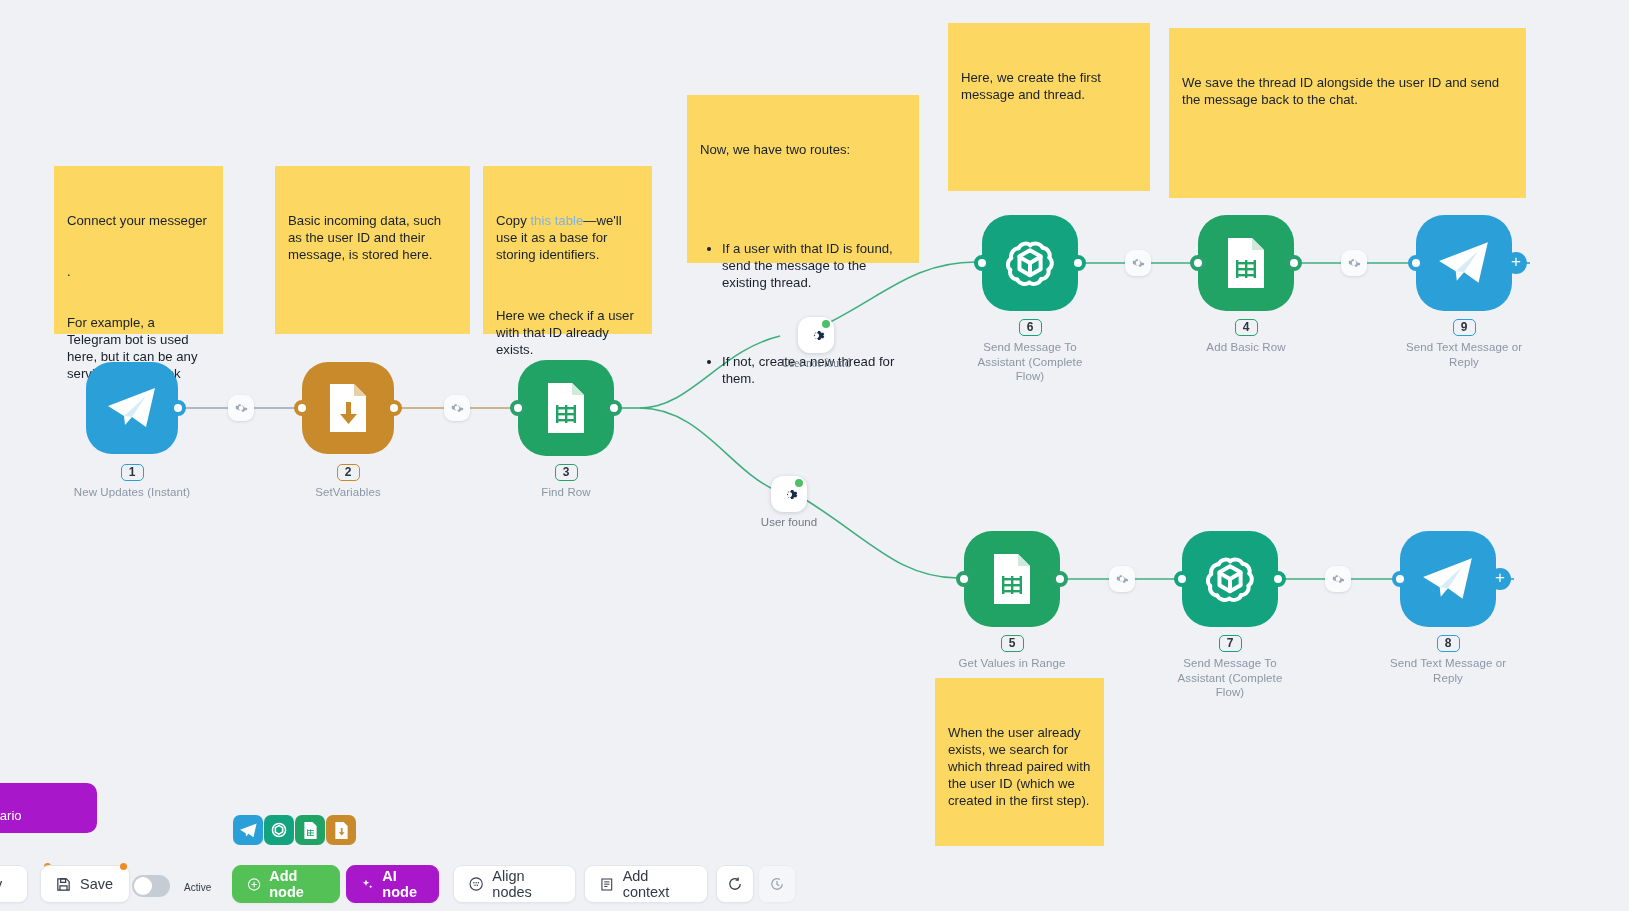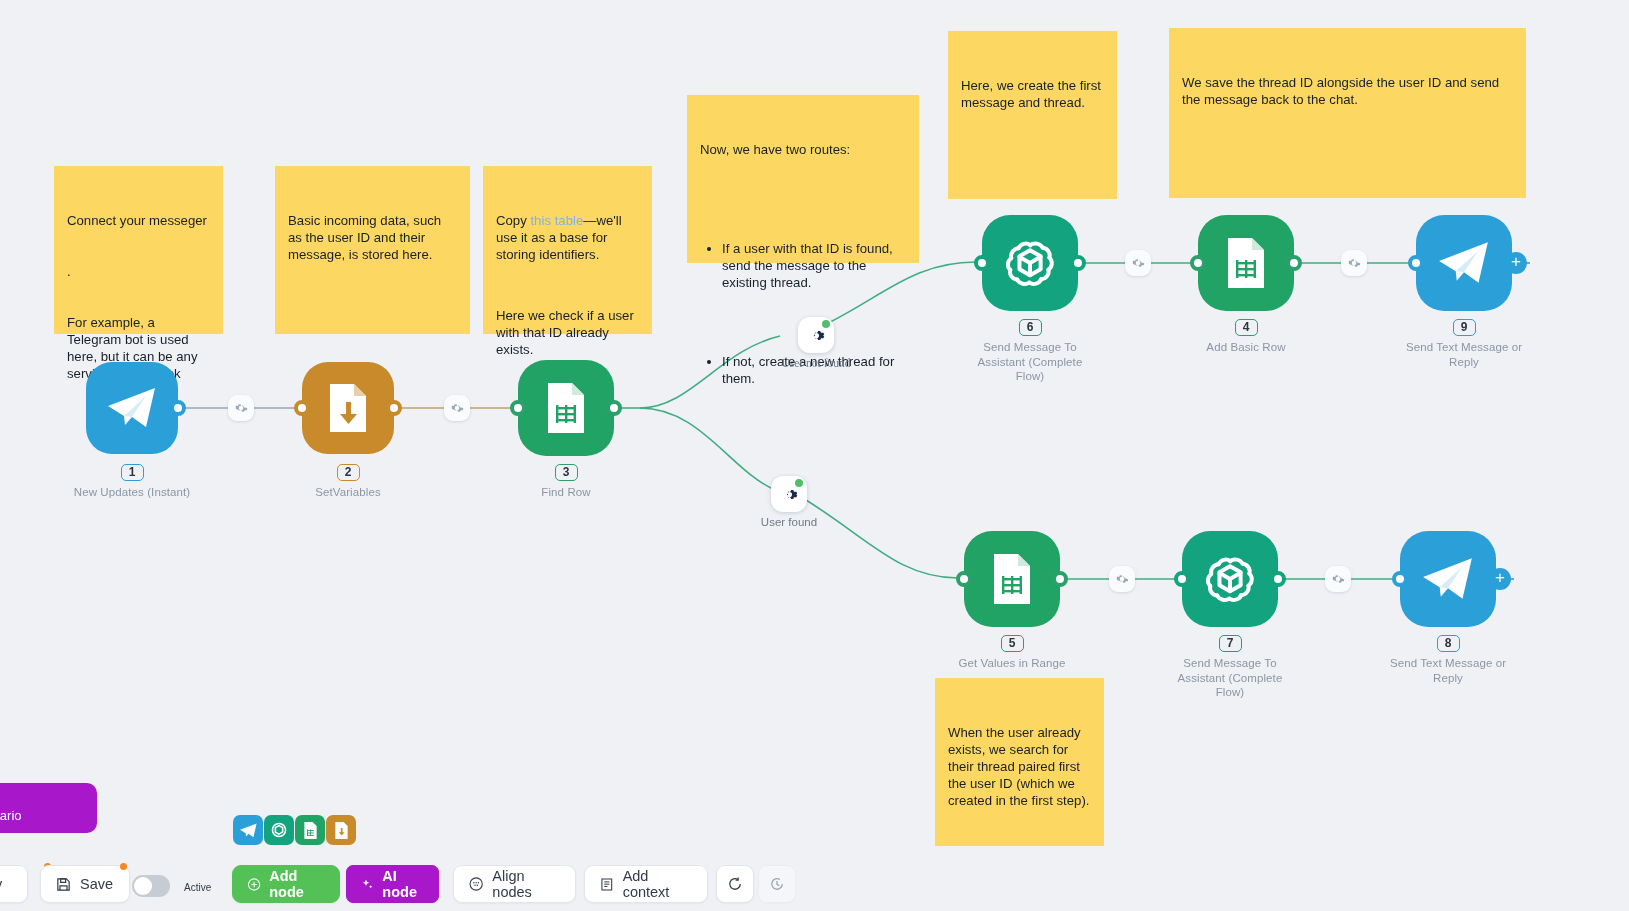--- a/index.html
+++ b/index.html
@@ -177,30 +177,30 @@
   </div>
 
   <div class="sticky" style="left:687px;top:95px;width:232px;height:168px;">
     <div>Now, we have two routes:</div>
     <ul>
       <li>If a user with that ID is found, send the message to the existing thread.</li>
       <li>If not, create a new thread for them.</li>
     </ul>
   </div>
 
-  <div class="sticky" style="left:948px;top:31px;width:169px;height:168px;">
+  <div class="sticky" style="left:948px;top:23px;width:202px;height:168px;">
     <div>Here, we create the first message and thread.</div>
   </div>
 
   <div class="sticky" style="left:1169px;top:28px;width:357px;height:170px;">
     <div>We save the thread ID alongside the user ID and send the message back to the chat.</div>
   </div>
 
   <div class="sticky" style="left:935px;top:678px;width:169px;height:168px;">
-    <div>When the user already exists, we search for their thread paired first the user ID (which we created in the first step).</div>
+    <div>When the user already exists, we search for which thread paired with the user ID (which we created in the first step).</div>
   </div>
 
 
   <div class="node" style="left:86px;top:362px;">
     <div class="node-shape" style="background:#2b9fd8;">
       <span>
         <svg width="54" height="46" viewBox="0 0 54 46">
             <path d="M3 21 L50 3 L41 42 L27 32 L20 40 L19 31 Z" fill="#fff"></path>
             <path d="M19 31 L41 11 L27 32 Z" fill="#d8ecf7"></path>
           </svg>
@@ -513,21 +513,21 @@
   <span class="toggle-label" style="left:176px;">Active</span>
 
   <div class="tb-btn green" style="left:232px;width:108px;padding-left:14px;">
     <svg width="17" height="17" viewBox="0 0 24 24">
         <circle cx="12" cy="12" r="9.5" fill="none" stroke="#fff" stroke-width="1.8"></circle>
         <path d="M12 7.4v9.2M7.4 12h9.2" stroke="#fff" stroke-width="1.8"></path>
       </svg>
     <span>Add node</span>
   </div>
 
-  <div class="tb-btn purple" style="left:346px;width:93px;border-radius:7px;">
+  <div class="tb-btn purple" style="left:346px;width:93px;">
     <svg width="17" height="17" viewBox="0 0 24 24">
         <path fill="#fff" d="M9 3l1.6 4.2L14.8 9l-4.2 1.6L9 14.8 7.4 10.6 3.2 9l4.2-1.6z"></path>
         <path fill="#fff" d="M17.5 13l.9 2.3 2.3.9-2.3.9-.9 2.3-.9-2.3-2.3-.9 2.3-.9z"></path>
       </svg>
     <span>AI node</span>
   </div>
 
   <div class="tb-btn" style="left:453px;width:123px;">
     <svg width="18" height="18" viewBox="0 0 24 24">
         <circle cx="12" cy="12" r="9" fill="none" stroke="#333b47" stroke-width="1.6"></circle>

